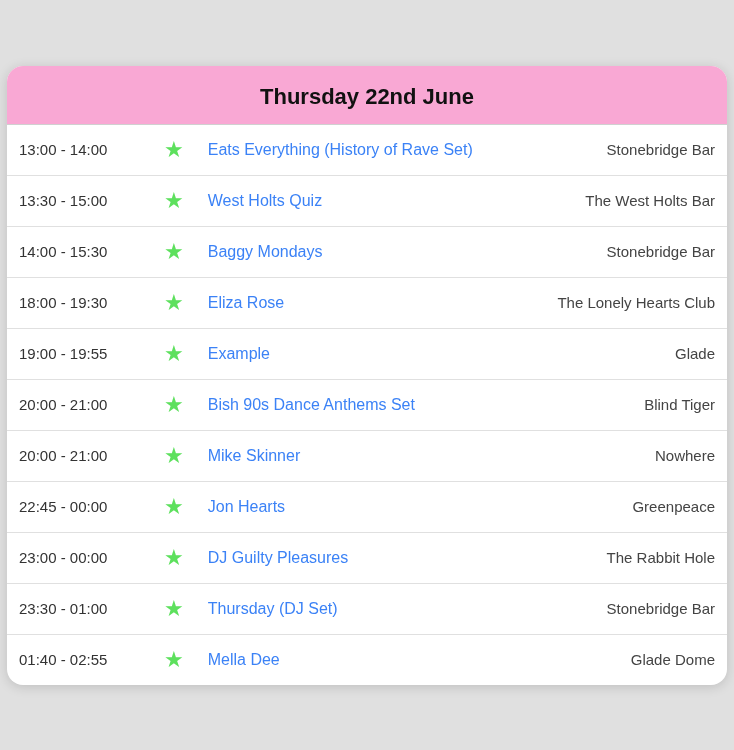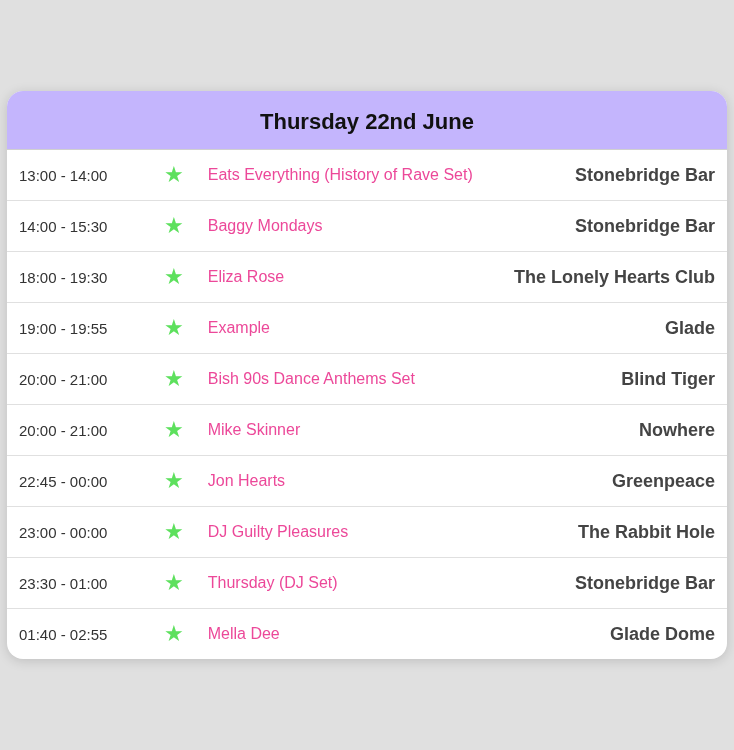--- a/index.html
+++ b/index.html
@@ -19,21 +19,21 @@
 
     .card {
       background: #ffffff;
       border-radius: 16px;
       width: 720px;
       overflow: hidden;
       box-shadow: 0 2px 12px rgba(0,0,0,0.15);
     }
 
     .card-header {
-      background: #c4b5fd;
+      background: #f9a8d4;
       text-align: center;
       padding: 18px 16px 14px;
       border-bottom: 1px solid #d0d0d0;
     }
 
     .card-header h1 {
       font-size: 22px;
       font-weight: 700;
       color: #111;
     }
@@ -72,47 +72,52 @@
 
     .star-icon {
       display: inline-block;
       font-size: 22px;
       color: #5de05d;
       line-height: 1;
     }
 
     .event-cell {
       font-size: 16px;
-      color: #ec4899;
+      color: #3b82f6;
       font-weight: 400;
     }
 
     .venue-cell {
-      font-size: 18px;
+      font-size: 15px;
       color: #444;
       text-align: right;
       white-space: nowrap;
       padding-right: 16px;
-      font-weight: bold;
     }
   </style>
 </head>
 <body>
 
 <div class="card">
   <div class="card-header">
     <h1>Thursday 22nd June</h1>
   </div>
   <table class="schedule-table">
     <tbody id="schedule-body">
     <tr>
           <td class="time-cell">13:00 - 14:00</td>
           <td class="star-cell"><span class="star-icon">★</span></td>
           <td class="event-cell">Eats Everything (History of Rave Set)</td>
           <td class="venue-cell">Stonebridge Bar</td>
+        </tr>
+        <tr>
+          <td class="time-cell">13:30 - 15:00</td>
+          <td class="star-cell"><span class="star-icon">★</span></td>
+          <td class="event-cell">West Holts Quiz</td>
+          <td class="venue-cell">The West Holts Bar</td>
         </tr>
         <tr>
           <td class="time-cell">14:00 - 15:30</td>
           <td class="star-cell"><span class="star-icon">★</span></td>
           <td class="event-cell">Baggy Mondays</td>
           <td class="venue-cell">Stonebridge Bar</td>
         </tr>
         <tr>
           <td class="time-cell">18:00 - 19:30</td>
           <td class="star-cell"><span class="star-icon">★</span></td>

